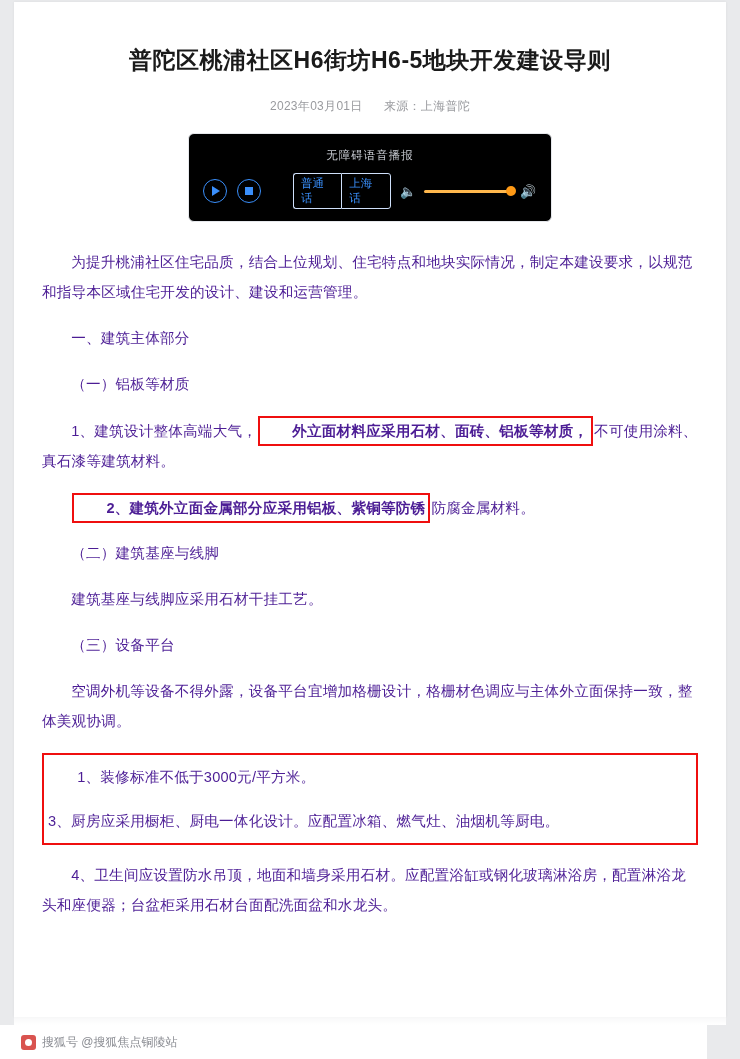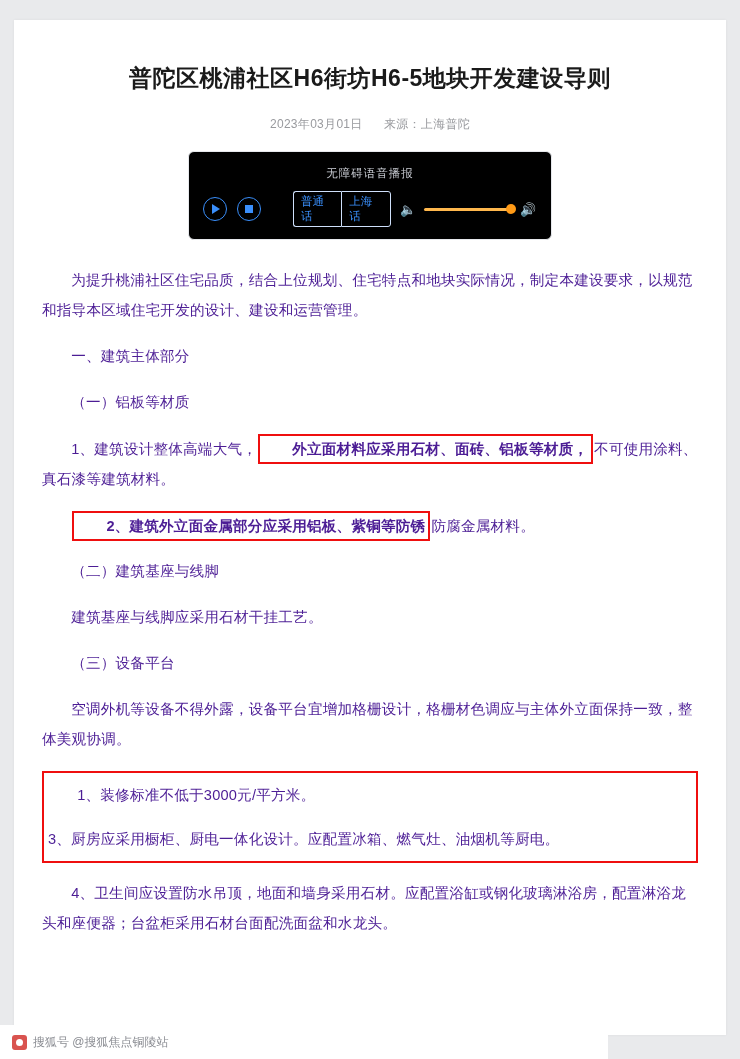--- a/index.html
+++ b/index.html
@@ -12,21 +12,21 @@
   .screen {
     position: relative;
     width: 740px;
     height: 1059px;
     background: #e9eaec;
     overflow: hidden;
   }
   .page {
     position: absolute;
     left: 14px;
-    top: 20px;
+    top: 2px;
     width: 712px;
     height: 1015px;
     background: #ffffff;
     box-shadow: 0 0 3px rgba(0,0,0,0.06);
   }
   .article {
     padding: 30px 28px 0 28px;
   }
   .title {
     font-size: 23px;
@@ -155,26 +155,26 @@
     margin: 6px 0 16px 0;
   }
   .blk-box p:last-child { margin-bottom: 0; }
   .blk-box p { margin-bottom: 14px; }
 
   
   .footer {
     position: absolute;
     left: 0;
     bottom: 0;
-    width: 608px;
+    width: 707px;
     height: 34px;
     background: #ffffff;
     display: flex;
     align-items: center;
-    padding-left: 12px;
+    padding-left: 21px;
   }
   .fox-logo {
     width: 15px; height: 15px;
     border-radius: 3px;
     background: #d9534f;
     margin-right: 6px;
     position: relative;
     flex: 0 0 auto;
   }
   .fox-logo:after {

